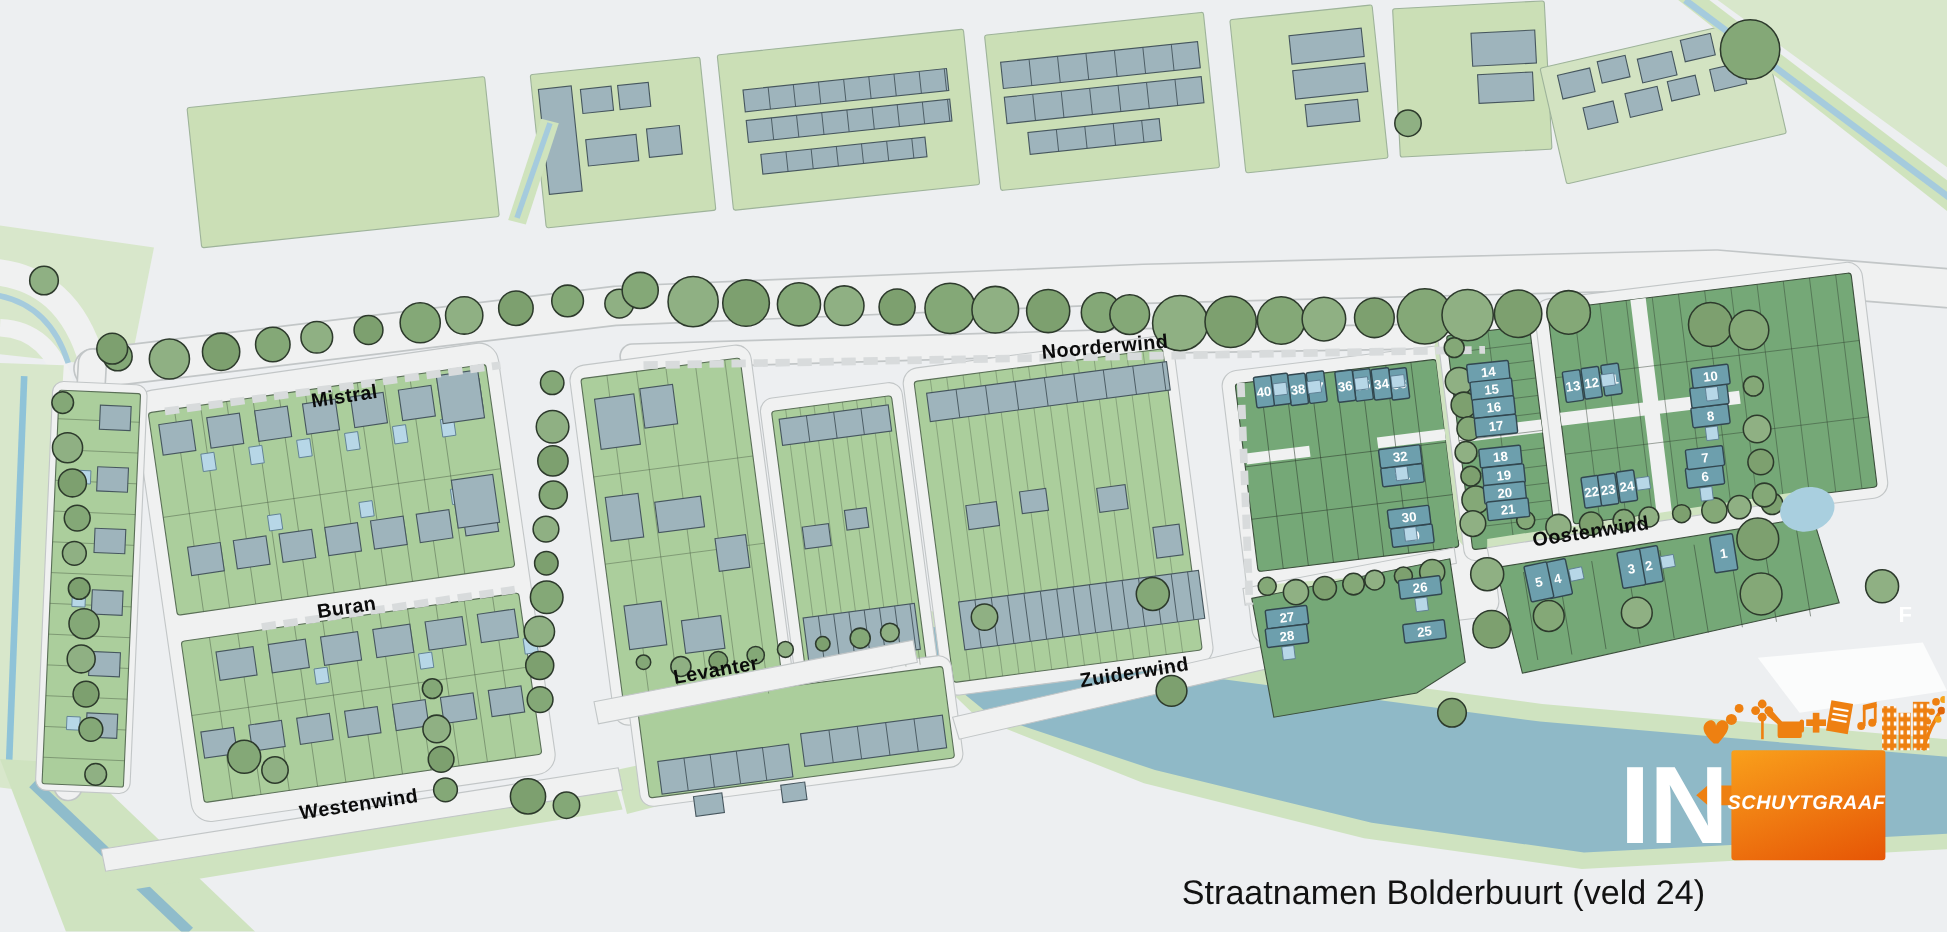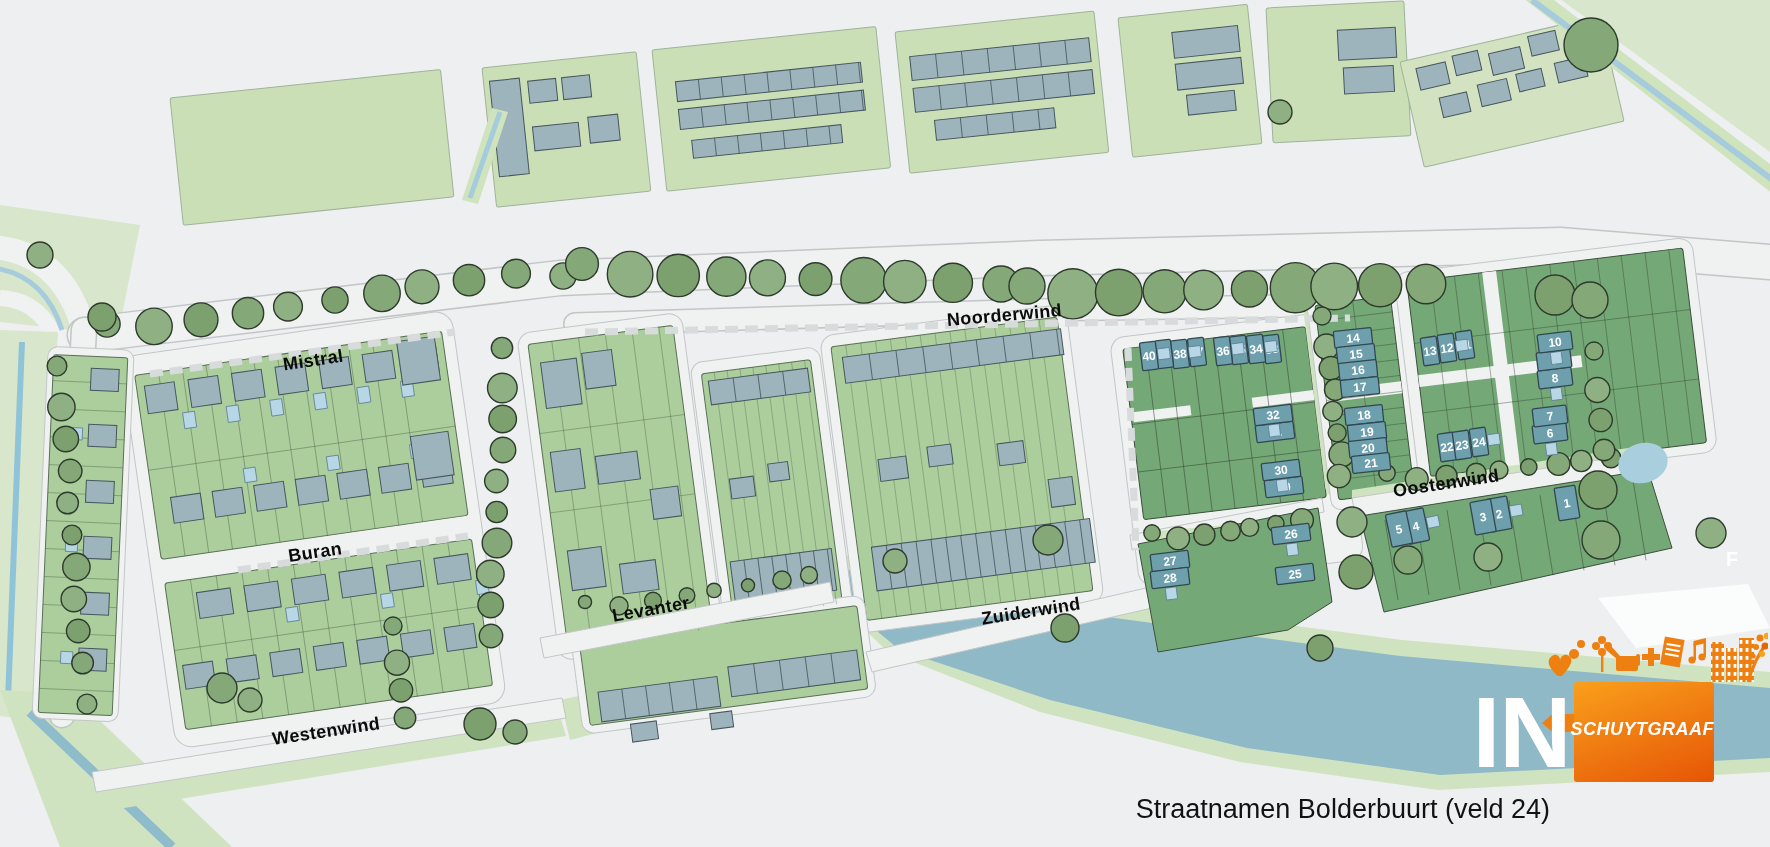--- a/index.html
+++ b/index.html
@@ -2,21 +2,21 @@
 <html><head>
 <meta charset="utf-8">
 <style>
   html,body{margin:0;padding:0;background:#edeff1;}
   .canvas{position:relative;width:1770px;height:847px;background:#edeff1;overflow:hidden;
           font-family:"Liberation Sans",sans-serif;}
   #map-svg{position:absolute;left:0;top:0;}
   .street{font:700 18px "Liberation Sans",sans-serif;fill:#0b0b0b;letter-spacing:.4px;}
   .lotnum{font:700 12px "Liberation Sans",sans-serif;fill:#ffffff;}
   .caption{position:absolute;left:1040px;top:794px;width:510px;text-align:right;
-           font-size:27px;color:#121212;}
+           font-size:31px;color:#121212;}
   .edge-label{position:absolute;left:1726px;top:548px;color:#ffffff;font-weight:700;font-size:20px;}
   .logo{position:absolute;left:1540px;top:630px;width:228px;height:200px;}
   .logo-deco{position:absolute;left:0;top:0;}
   .logo-square{position:absolute;left:34px;top:52px;width:140px;height:100px;
       background:linear-gradient(160deg,#f9a01b 0%,#f07c12 48%,#e65505 100%);
       display:flex;flex-direction:row;align-items:center;justify-content:flex-end;
       border-radius:3px;}
   .logo-in{color:#fff;font-weight:700;font-size:100px;line-height:.78;letter-spacing:-1px;}
   .logo-sub{color:#fff;font-weight:700;font-size:18px;letter-spacing:.5px;margin:4px 0 10px;font-style:italic;}
 </style>

